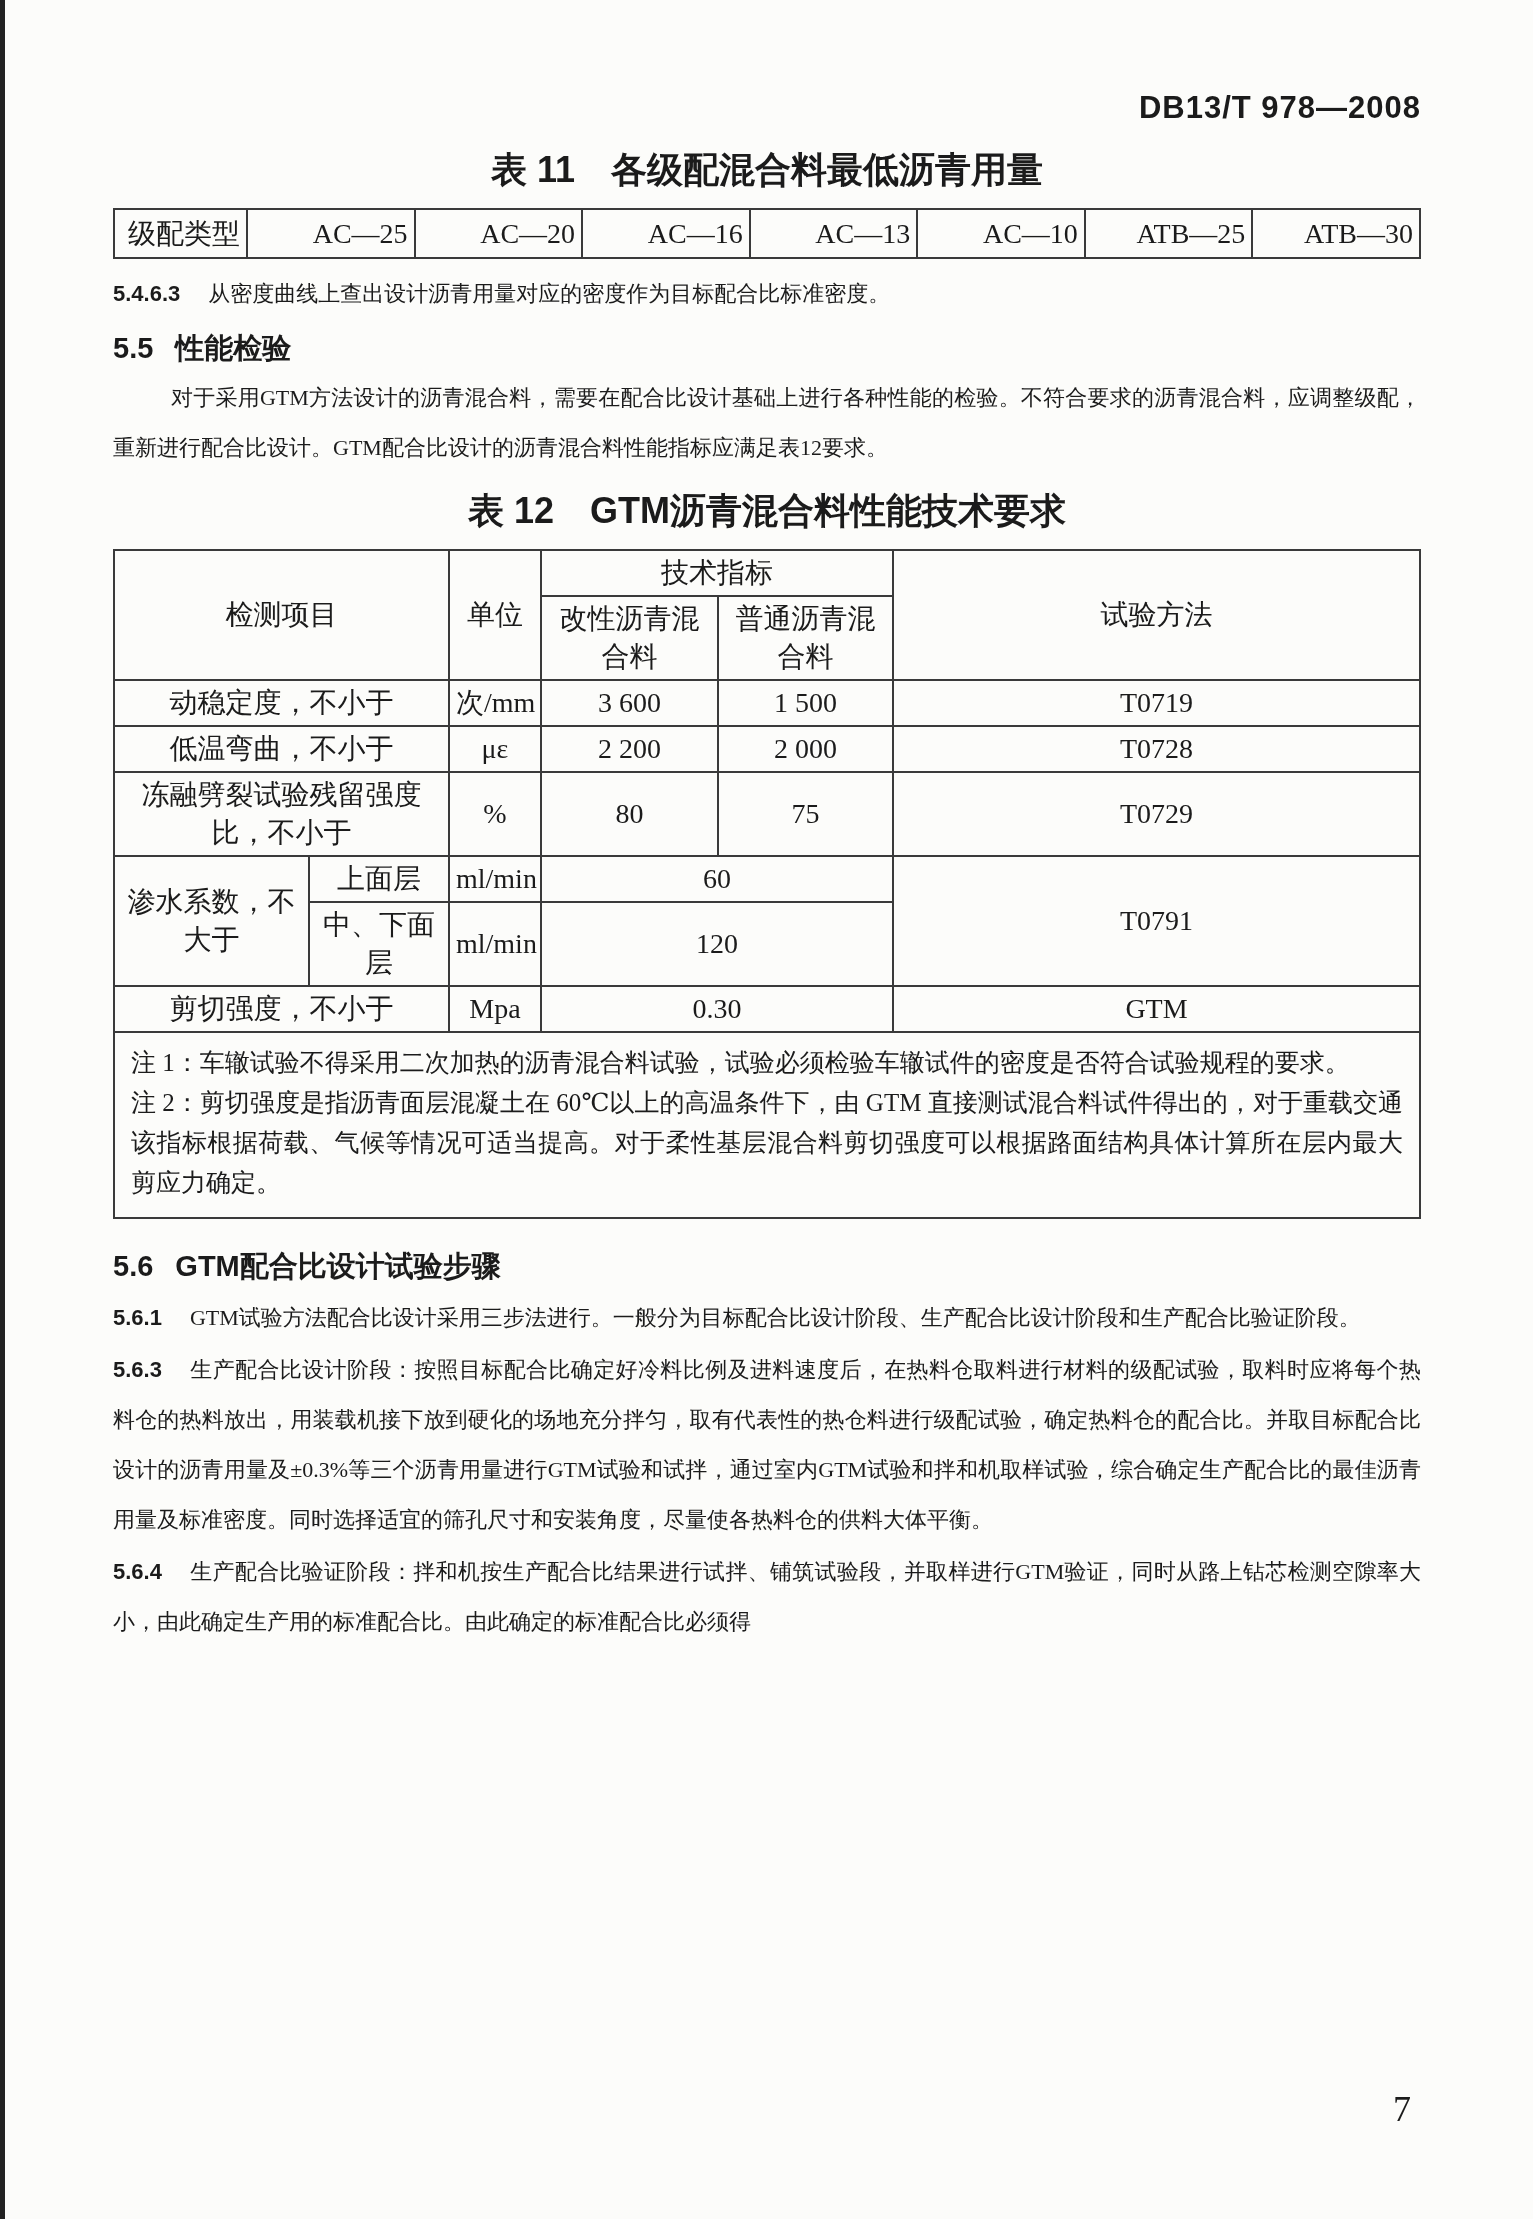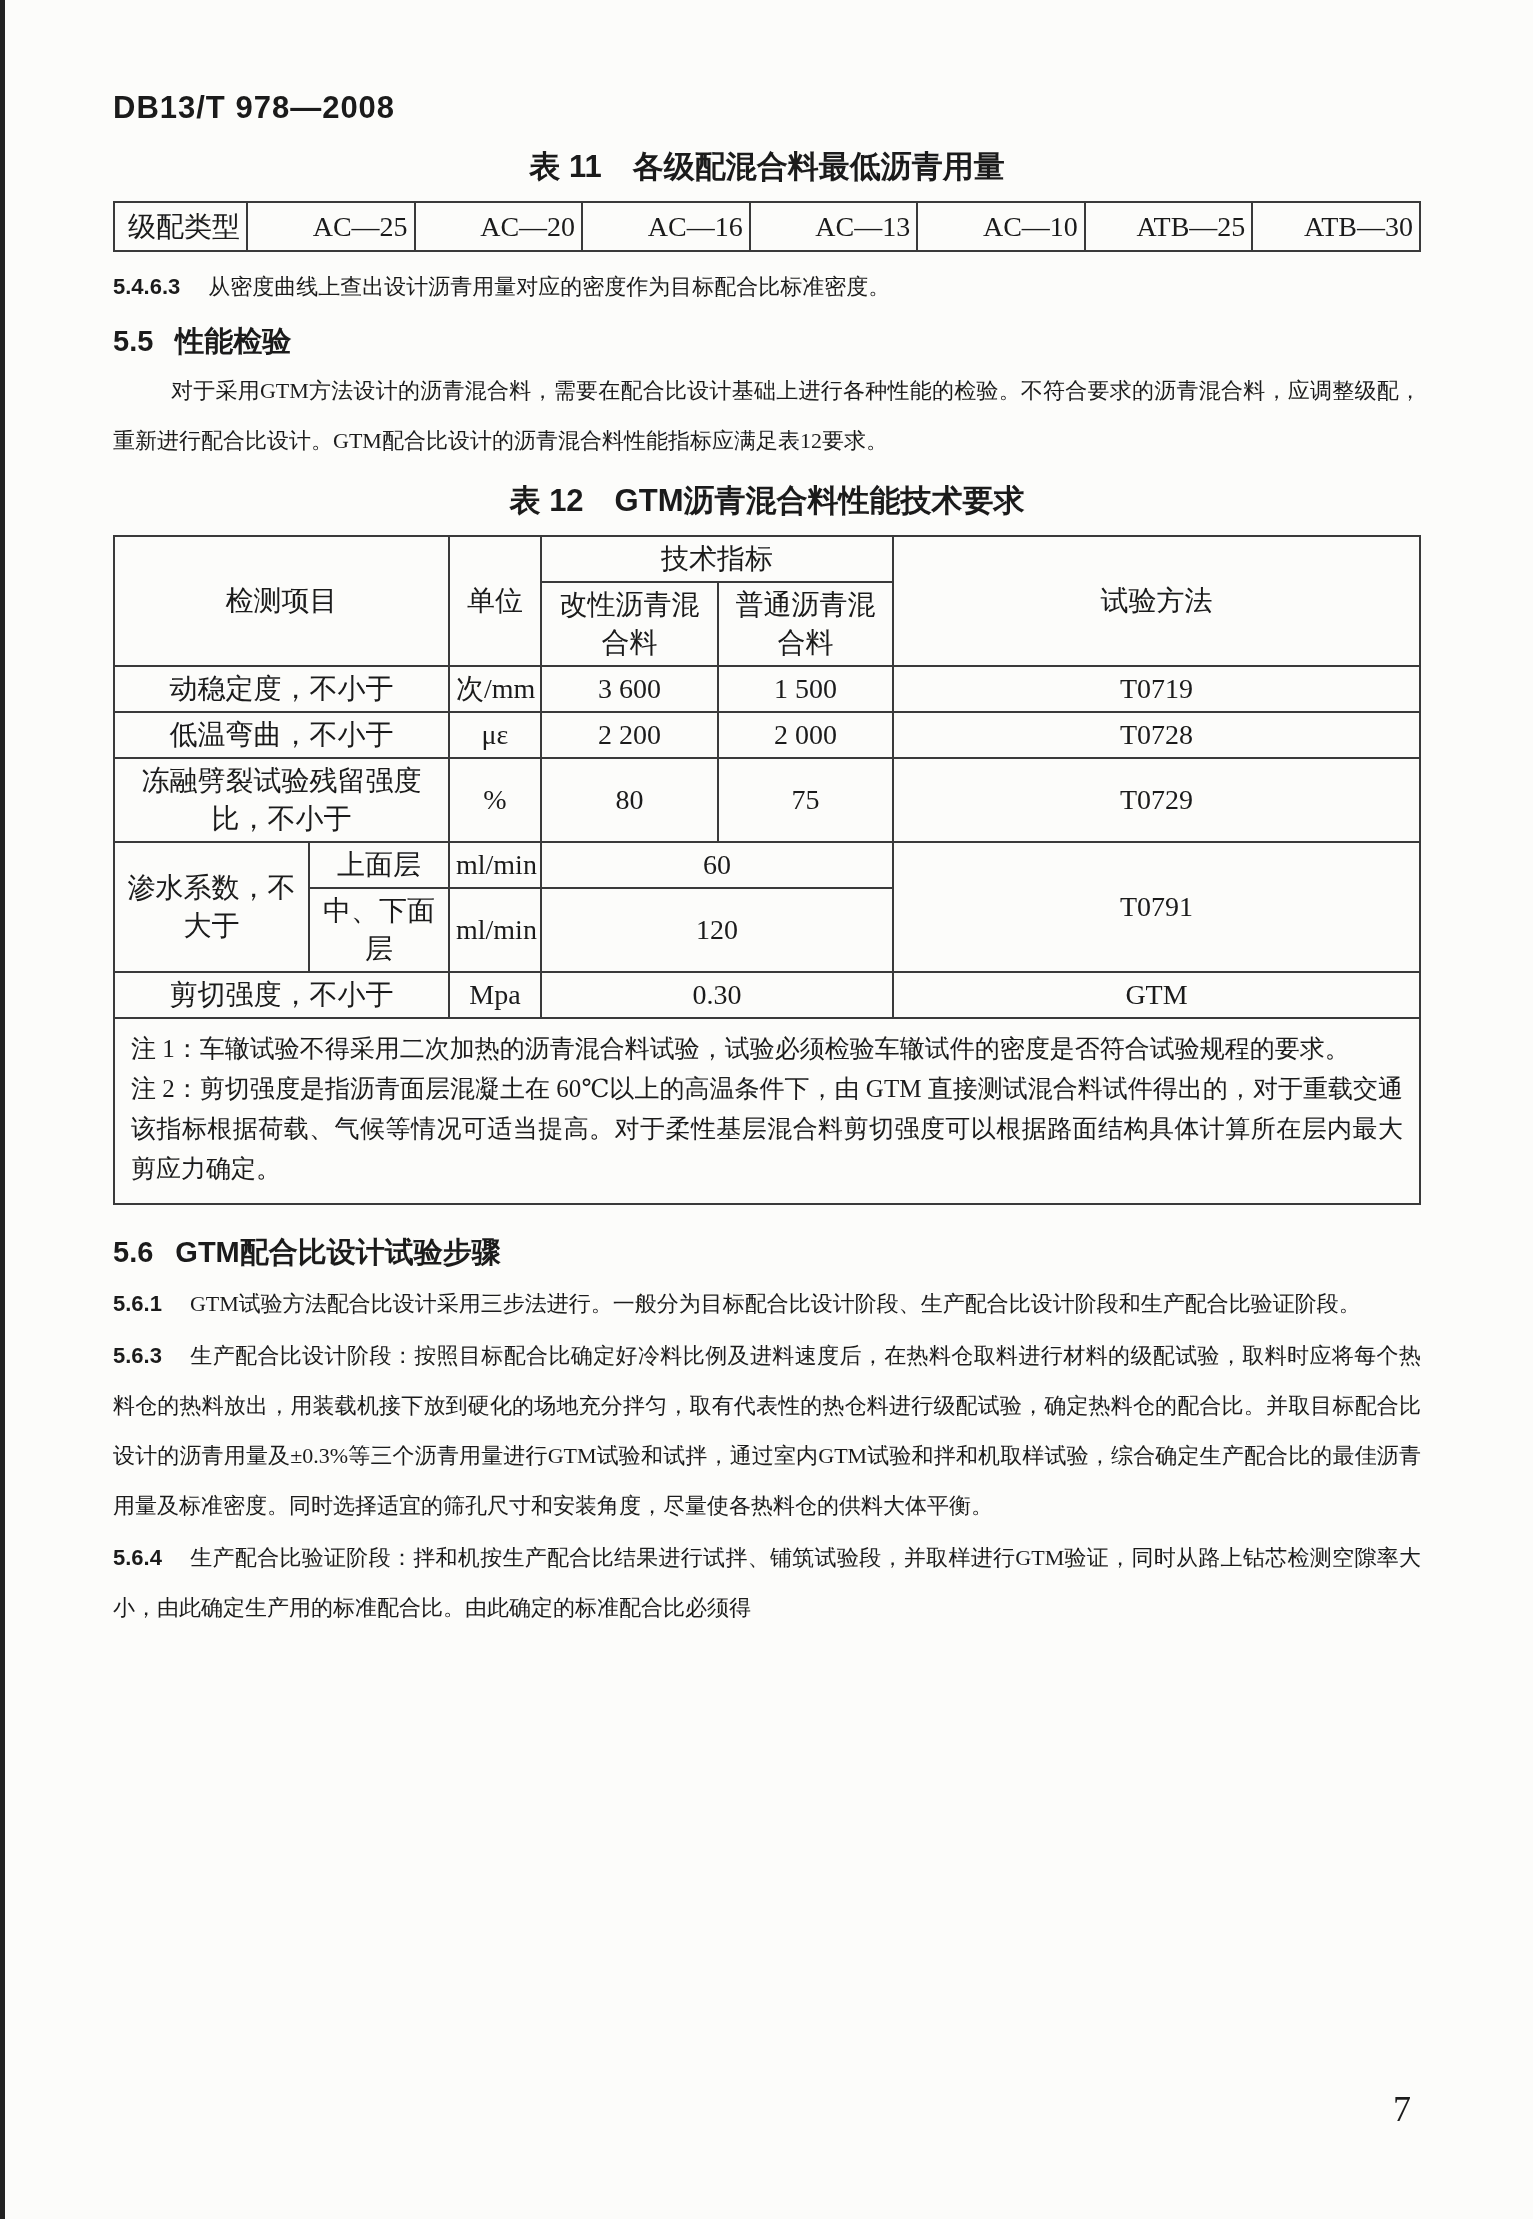--- a/index.html
+++ b/index.html
@@ -7,29 +7,29 @@
   .page {
     position:relative; width:1533px; height:2219px;
     background:#fcfcfa; color:#1b1b1b;
     font-family:"Liberation Serif","DejaVu Serif",serif;
     overflow:hidden; margin:0 auto;
   }
   .scan-edge { position:absolute; left:0; top:0; width:5px; height:2219px; background:#222; }
   .content { position:absolute; left:113px; top:0; width:1308px; }
 
   .doc-number {
-    padding-top:90px; text-align:left;
+    padding-top:90px; text-align:right;
     font-family:"Liberation Sans","DejaVu Sans",sans-serif;
     font-weight:bold; font-size:31px; letter-spacing:1px;
   }
 
   .tbl-title {
     text-align:center;
     font-family:"Liberation Sans","DejaVu Sans",sans-serif;
-    font-weight:bold; font-size:31px;
+    font-weight:bold; font-size:36px;
   }
   .title-11 { margin-top:20px; margin-bottom:13px; }
   .title-12 { margin-top:14px; margin-bottom:13px; }
 
   table { width:100%; border-collapse:collapse; table-layout:fixed; }
   th, td {
     border:2px solid #3a3a3a; text-align:center; vertical-align:middle;
     font-size:28px; font-weight:normal; padding:3px 6px;
     font-family:"Liberation Serif","DejaVu Serif",serif;
   }

